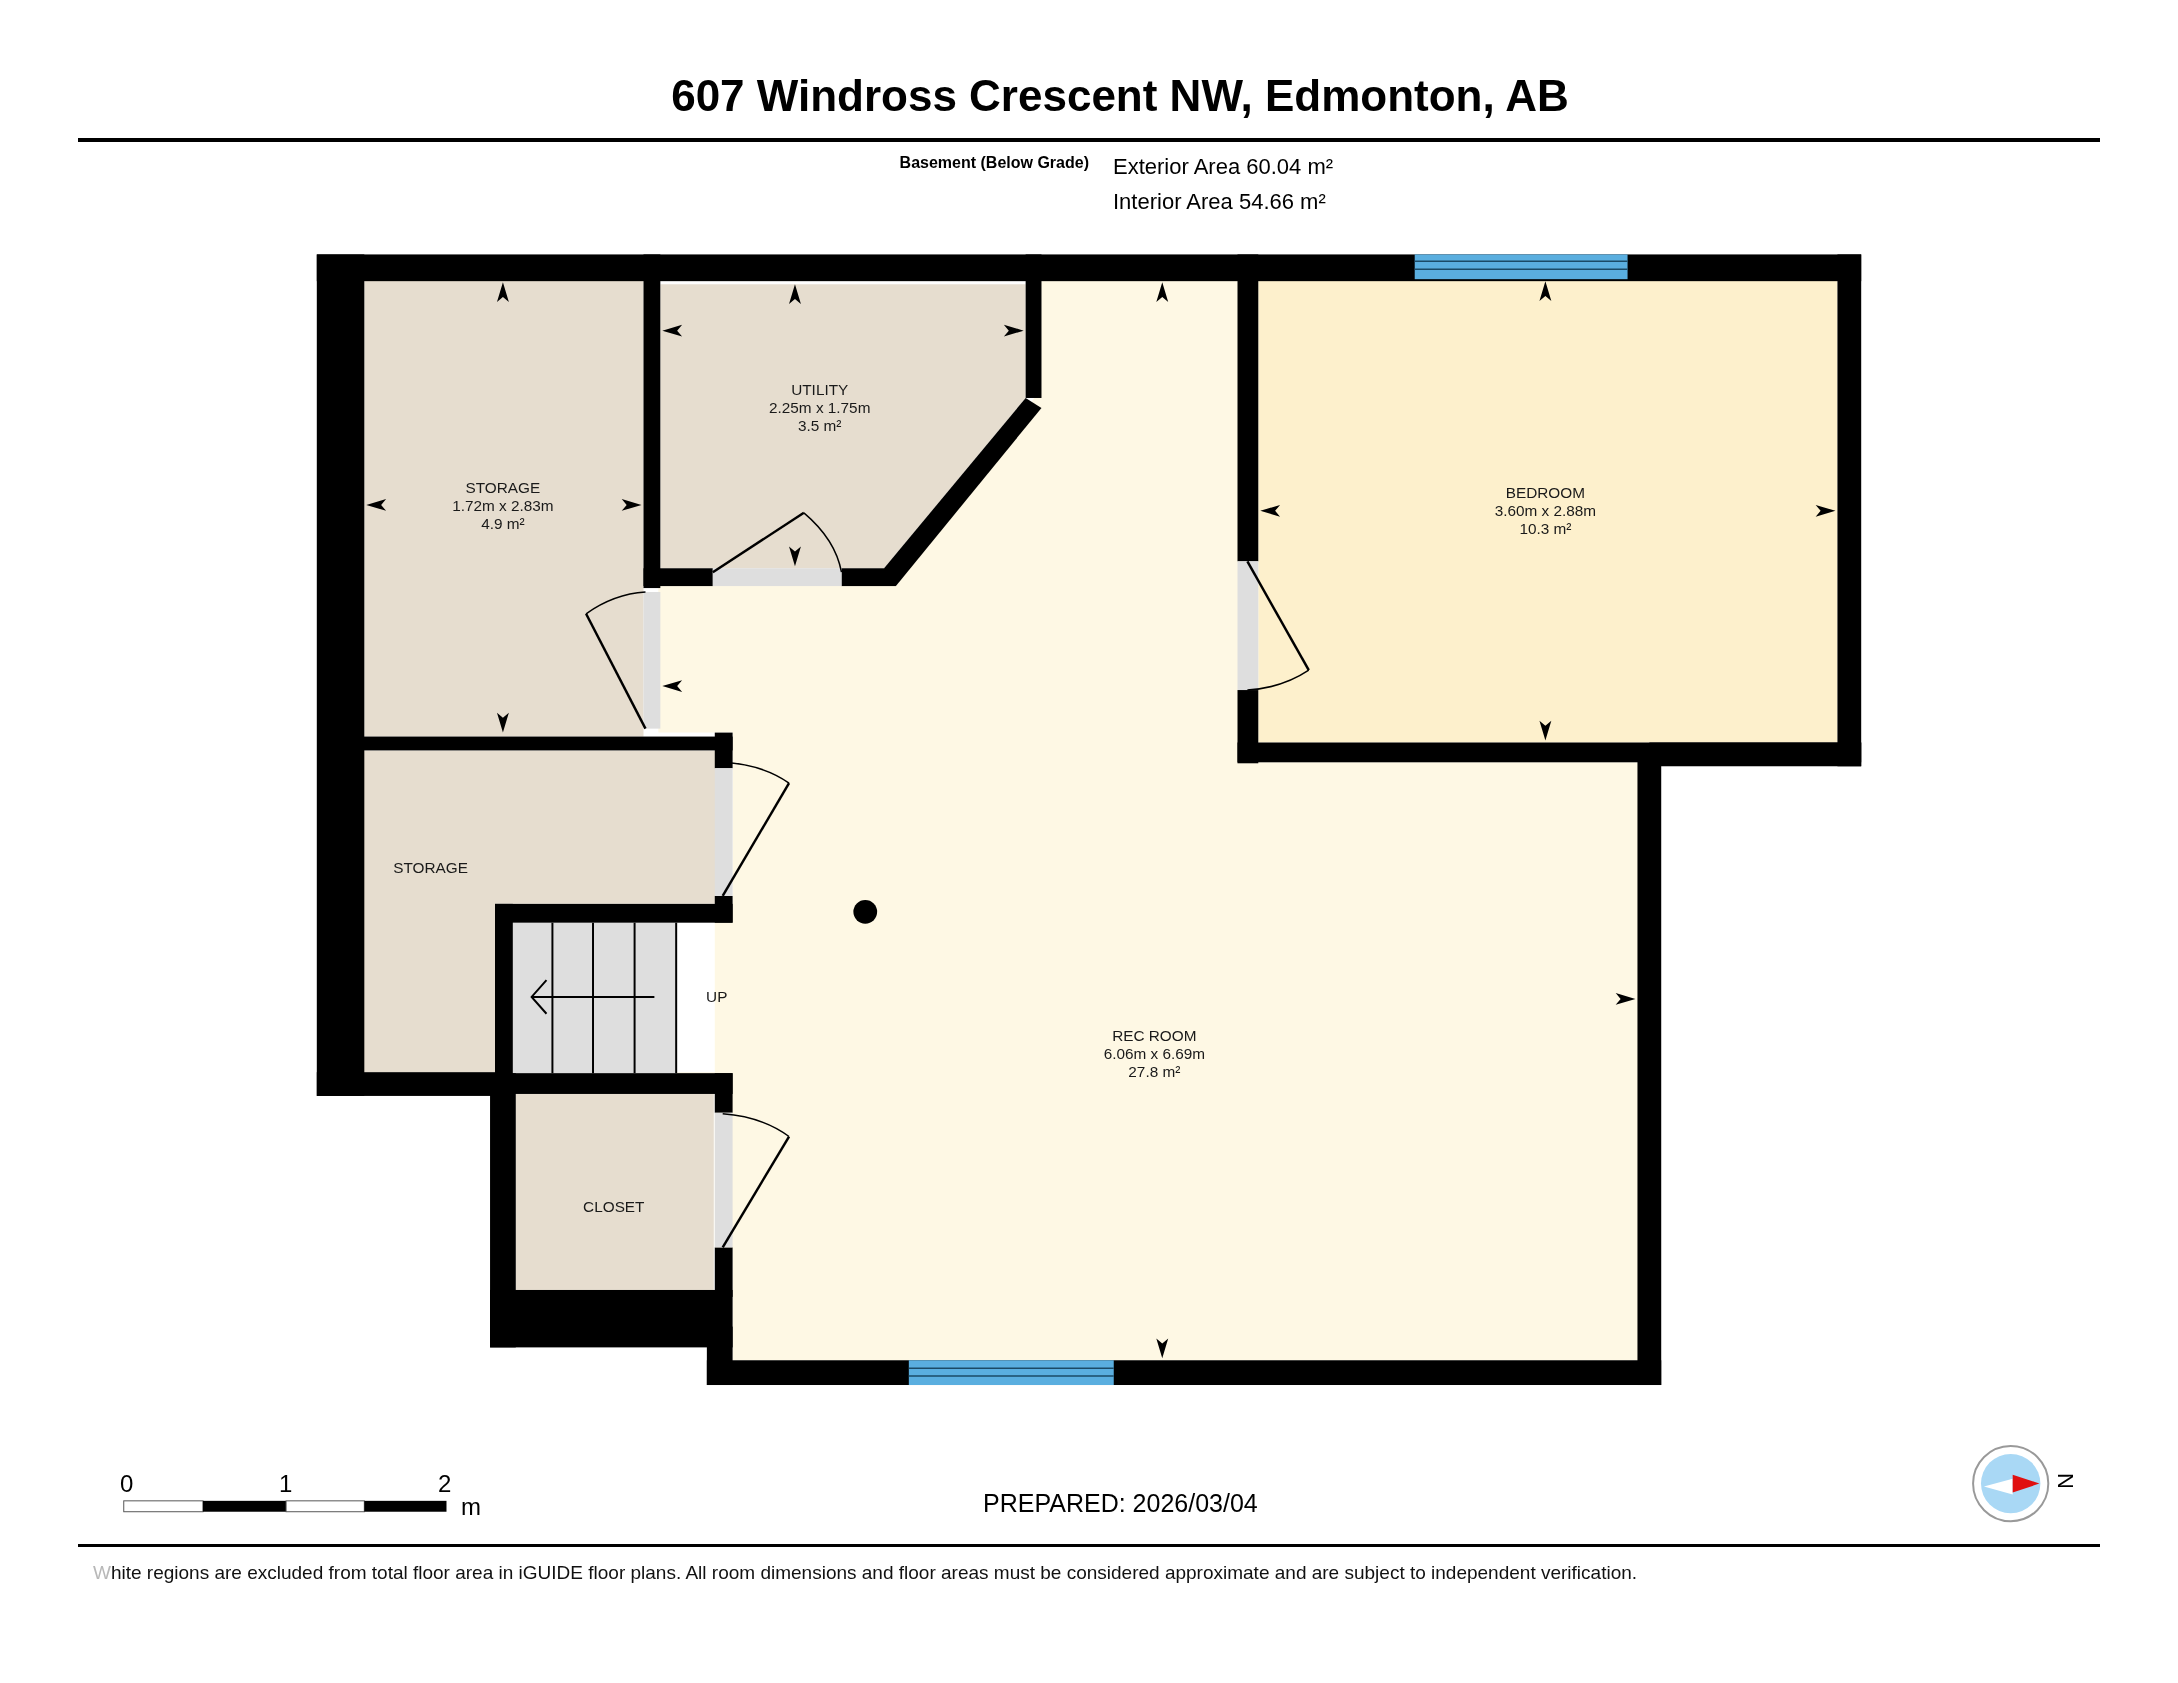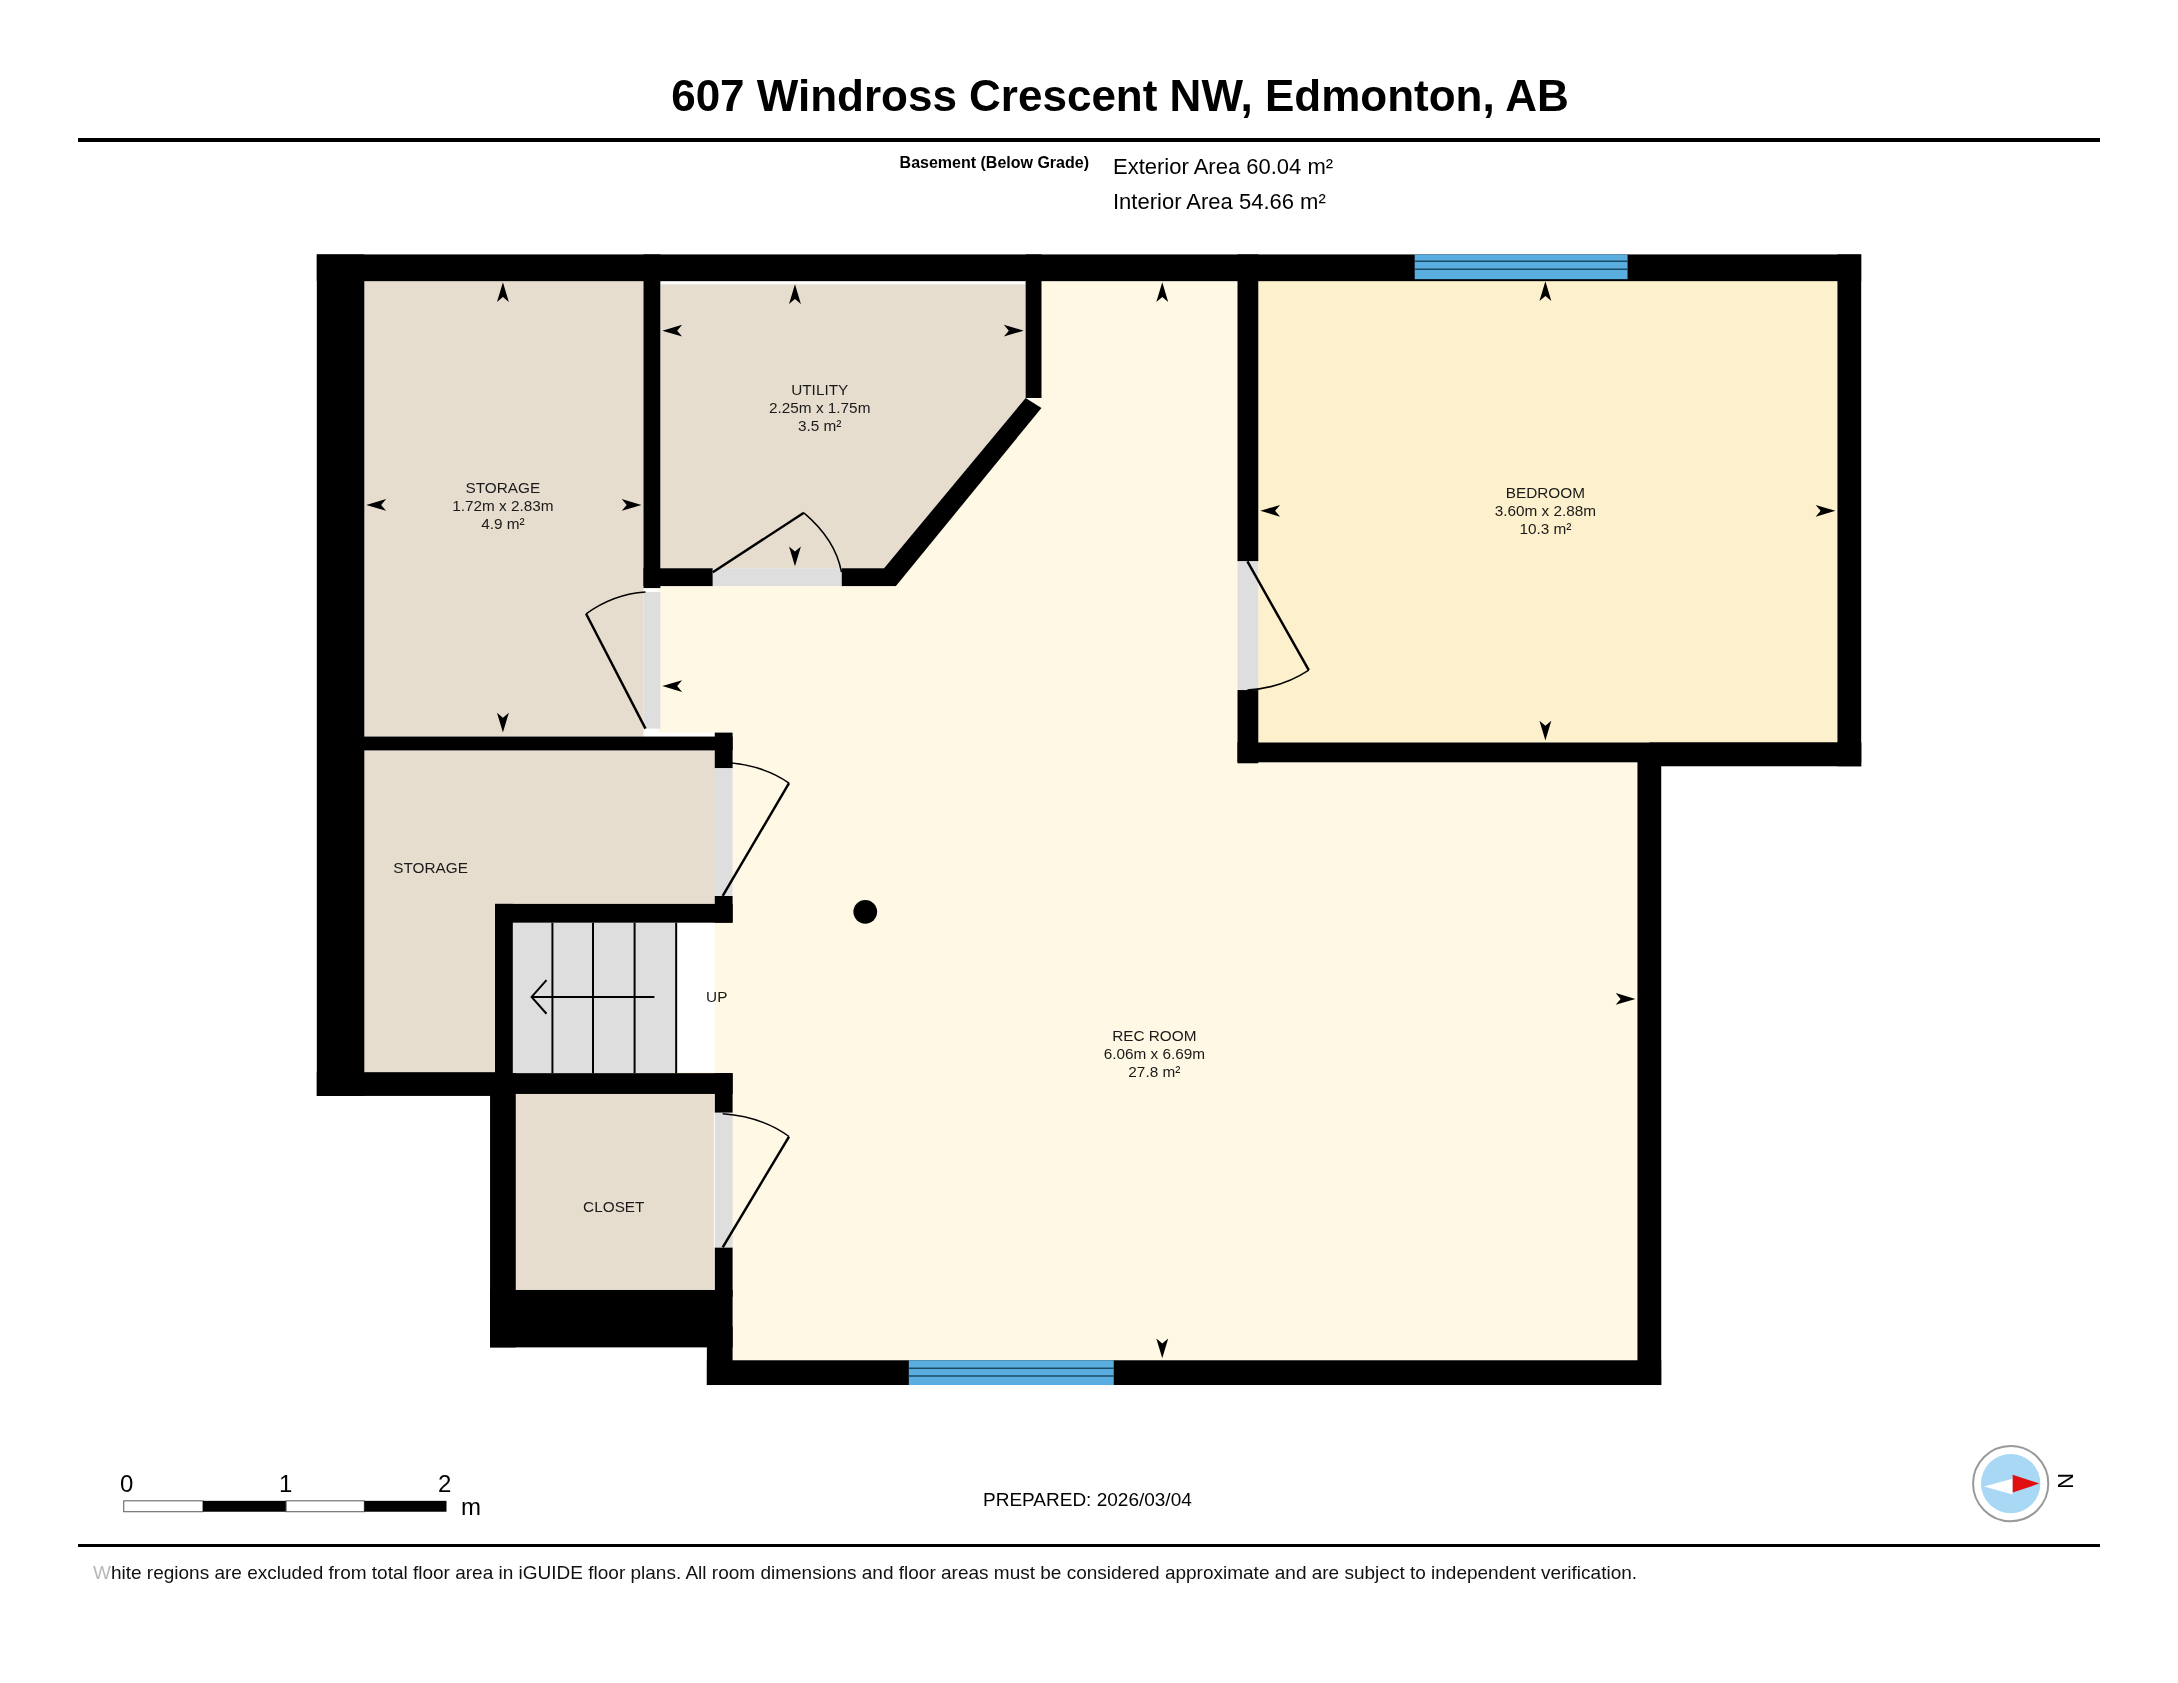--- a/index.html
+++ b/index.html
@@ -6,21 +6,21 @@
   body { width:2178px; height:1683px; position:relative; overflow:hidden;
          font-family:"Liberation Sans", sans-serif; color:#000; }
   .title { position:absolute; left:0; width:2178px; top:71px; text-align:center;
            font-size:44px; font-weight:bold; letter-spacing:0px;margin-left:31px; }
   .rule { position:absolute; left:78px; width:2022px; height:4px; background:#000; }
   .floor-label { position:absolute; left:693px; top:154px; font-size:16px; font-weight:bold; width:396px; text-align:right; }
   .area-line { position:absolute; left:1113px; font-size:22px; }
   .plan { position:absolute; left:0; top:0; }
   .room-text { font-family:"Liberation Sans", sans-serif; font-size:15.5px; fill:#1a1a1a; text-anchor:middle; }
   .scale-num { position:absolute; font-size:24px; }
-  .prepared { position:absolute; left:983px; top:1489px; font-size:19px; }
+  .prepared { position:absolute; left:983px; top:1489px; font-size:25px; }
   .disclaimer { position:absolute; left:93px; top:1562px; font-size:19px; color:#111; }
   .disclaimer .first { color:#b8b8b8; }
   .compass { position:absolute; left:1970px; top:1443px; }
 </style>
 </head>
 <body>
 
 <div class="title">607 Windross Crescent NW, Edmonton, AB</div>
 <div class="rule" style="top:138px;"></div>
 

